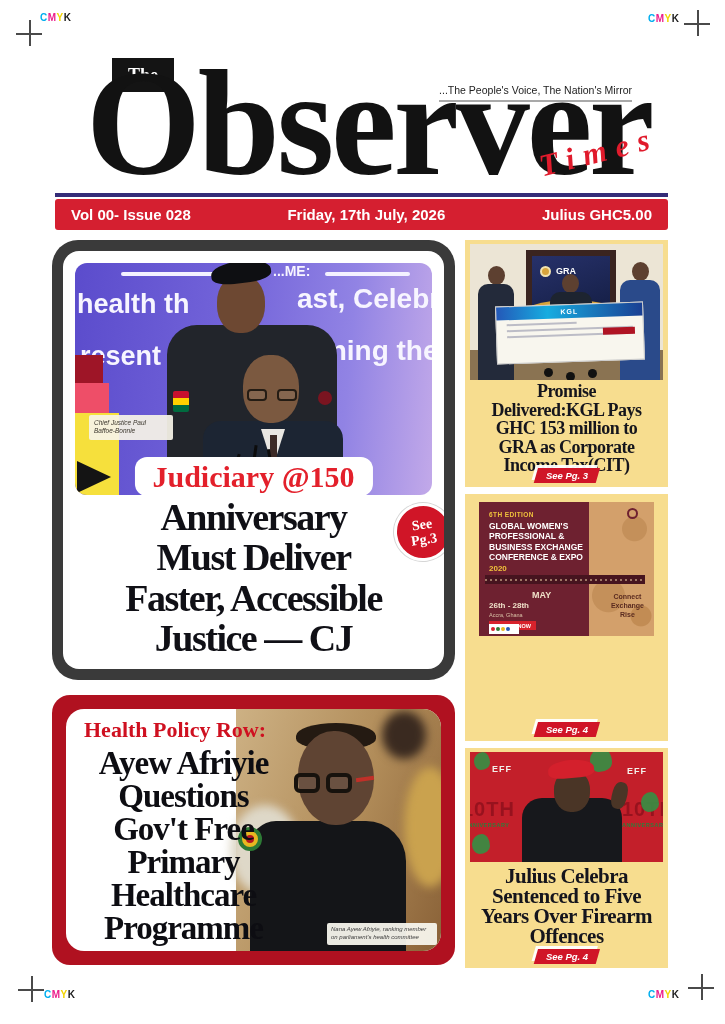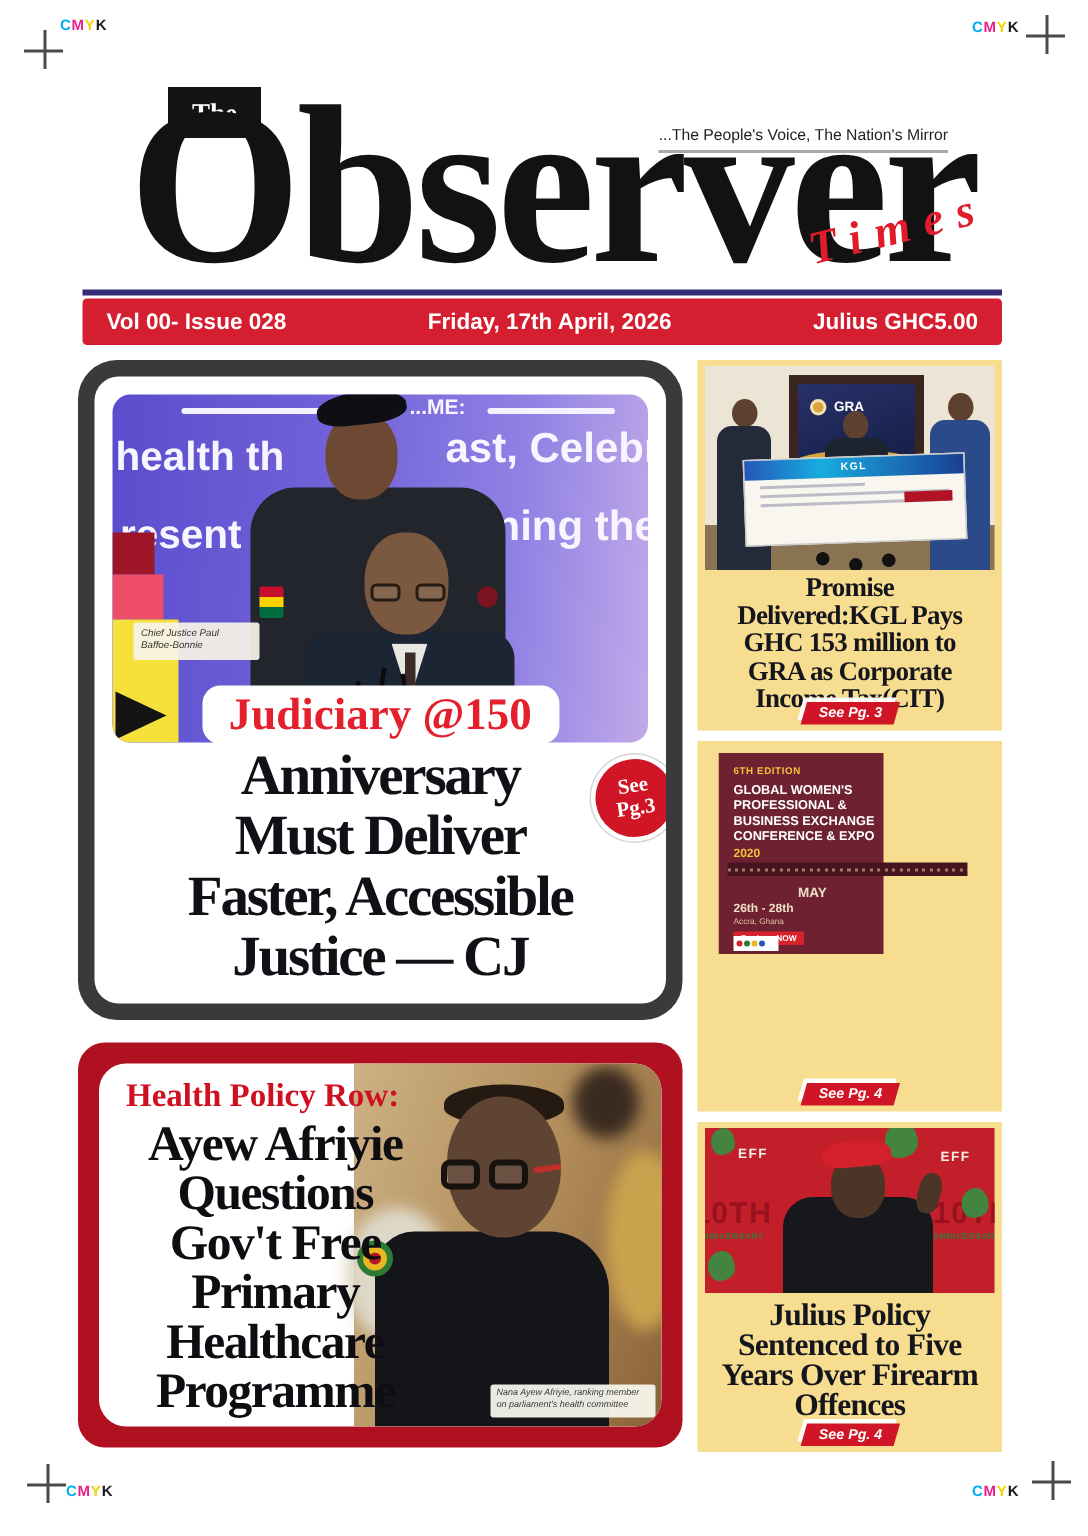--- a/index.html
+++ b/index.html
@@ -87,21 +87,21 @@
   .kgl-man{position:absolute;border-radius:10px 10px 0 0;}
   .kgl-head{position:absolute;width:17px;height:19px;border-radius:50%;background:#5d4030;}
   .cheque{position:absolute;left:26px;top:60px;width:148px;height:58px;background:#f8f6ee;border:1px solid #c9c9c9;transform:rotate(-2deg);}
   .cheque-head{height:13px;background:linear-gradient(90deg,#2458b8,#17ace0 35%,#1a3f93);color:#fff;font-size:7px;font-weight:bold;
     display:flex;align-items:center;justify-content:center;letter-spacing:1px;}
   .cheque-line{height:2px;background:#bcbcc6;margin:4px 10px 0;}
   .cheque-amount{position:absolute;right:8px;top:24px;width:32px;height:7px;background:#b01424;}
   .mic-dot{position:absolute;width:9px;height:9px;border-radius:50%;background:#111;}
 
   
-  .poster{top:8px;left:14px !important;right:14px !important;height:134px;display:flex;flex-direction:column;}
+  .poster{top:8px;left:14px !important;right:14px !important;height:134px;display:flex;}
   .poster-left{position:relative;width:110px;height:100%;background:#6e2130;}
   .poster-right{position:relative;flex:1;background:#d3a06b;
     background-image:radial-gradient(circle at 70% 20%,#c4905a 0 12px,transparent 13px),radial-gradient(circle at 30% 70%,#c4905a 0 16px,transparent 17px),radial-gradient(circle at 80% 85%,#c28c54 0 10px,transparent 11px);}
   .p-edition{position:absolute;left:10px;top:9px;color:#f0c23c;font-size:6.5px;font-weight:bold;letter-spacing:.4px;}
   .p-title{position:absolute;left:10px;top:19px;color:#fff;font-size:8.5px;font-weight:bold;line-height:1.22;white-space:pre-line;}
   .p-year{position:absolute;left:10px;top:62px;color:#f0c23c;font-size:8px;font-weight:bold;}
   .p-theme{position:absolute;left:6px;right:-56px;top:73px;height:9px;background:#46141f;
     background-image:repeating-linear-gradient(90deg,rgba(232,201,160,.55) 0 2px,transparent 2px 5px);background-size:100% 2px;background-position:0 3.5px;background-repeat:no-repeat;z-index:3;}
   .p-may{position:absolute;left:10px;top:88px;color:#efe0c8;font-size:9px;font-weight:bold;margin-left:43px;}
   .p-dates{position:absolute;left:10px;top:99px;color:#efe0c8;font-size:8px;font-weight:bold;}
@@ -162,21 +162,21 @@
   <header>
     <div class="the-box">The</div>
     <h1 class="observer">Observer</h1>
     <div class="tagline">...The People's Voice, The Nation's Mirror</div>
     <div class="times">Times</div>
   </header>
 
   <div class="navy-rule"></div>
   <div class="info-bar">
     <span>Vol 00- Issue 028</span>
-    <span>Friday, 17th  April, 2026</span>
+    <span>Friday, 17th  July, 2026</span>
     <span>Julius GHC5.00</span>
   </div>
 
   <section class="lead-card">
     <div class="lead-inner">
       <div class="lead-photo">
         <div class="bk-rule" style="left:46px;top:9px;width:115px;"></div>
         <span class="bk-txt" style="left:198px;top:0;font-size:14px;">...ME:</span>
         <div class="bk-rule" style="left:250px;top:9px;width:85px;"></div>
         <span class="bk-txt" style="left:2px;top:26px;font-size:27px;">health th</span>
@@ -302,21 +302,21 @@
       <span class="eff-txt" style="right:16px;top:14px;">EFF</span>
       <div class="africa" style="left:4px;top:0px;width:16px;height:18px;"></div>
       <div class="africa" style="left:120px;top:-4px;width:22px;height:24px;"></div>
       <div class="africa" style="right:4px;top:40px;width:18px;height:20px;"></div>
       <div class="africa" style="left:2px;top:82px;width:18px;height:20px;"></div>
       <div class="mal-body"></div>
       <div class="mal-head"></div>
       <div class="mal-beret"></div>
       <div class="mal-hand"></div>
     </div>
-    <h2 class="side-headline" style="top:118px;font-size:21px;line-height:0.96;">Julius Policy
+    <h2 class="side-headline" style="top:118px;font-size:21px;line-height:0.96;">Julius Celebra
 Sentenced to Five
 Years Over Firearm
 Offences</h2>
     <div class="flag-badge">
         <span>See Pg. 4</span>
       </div>
   </article>
 
   <section class="health-card">
     <div class="health-inner">

